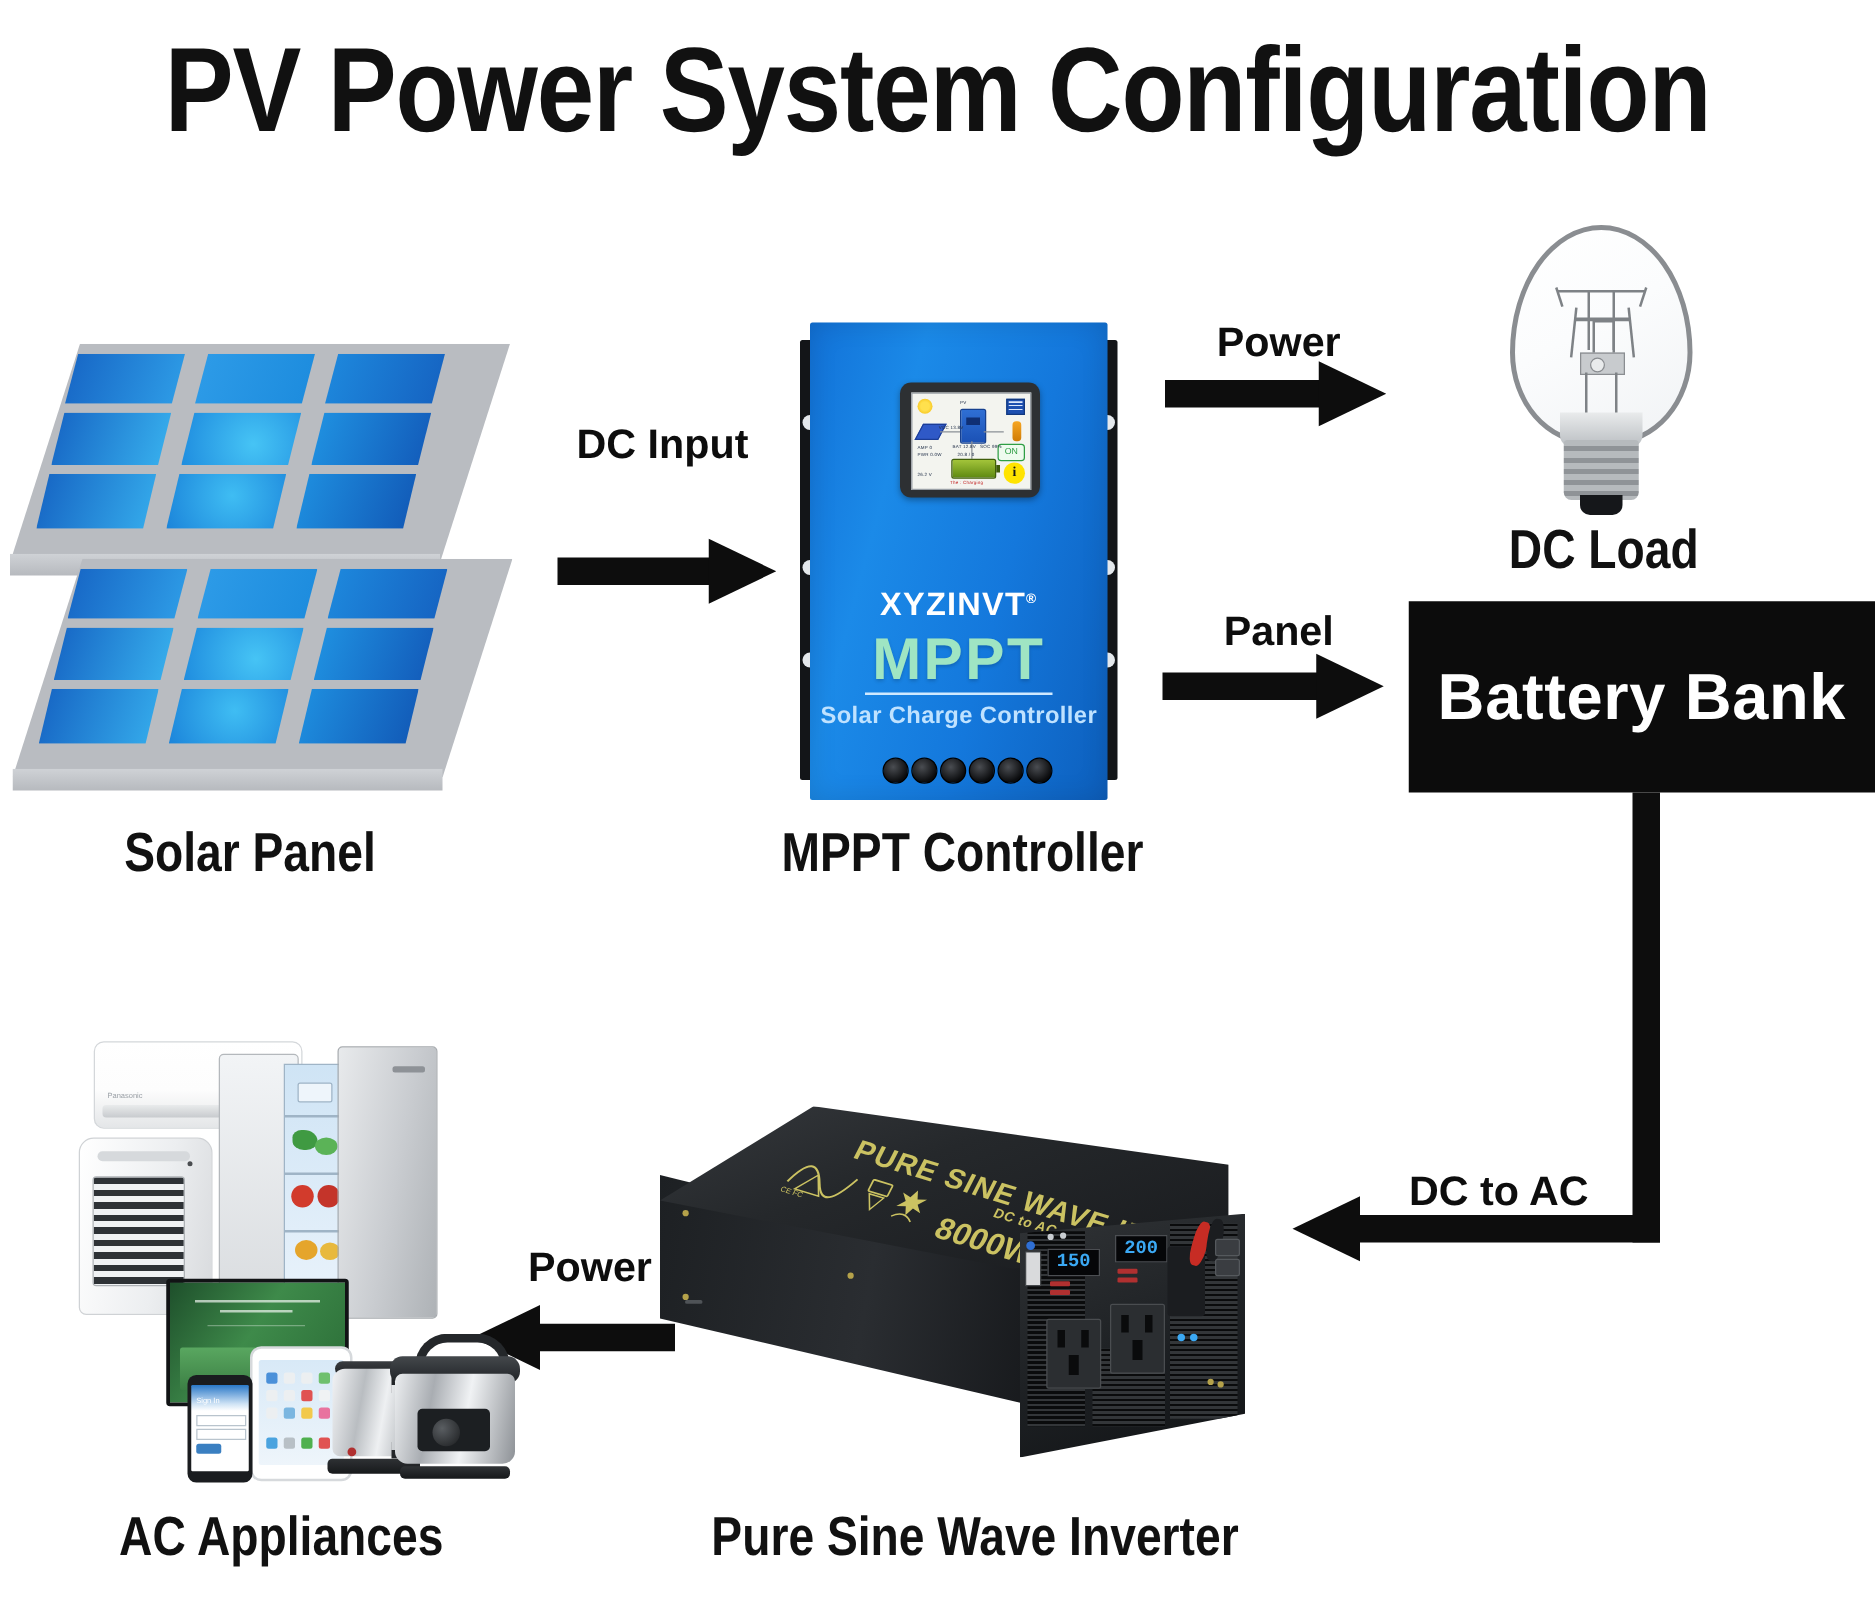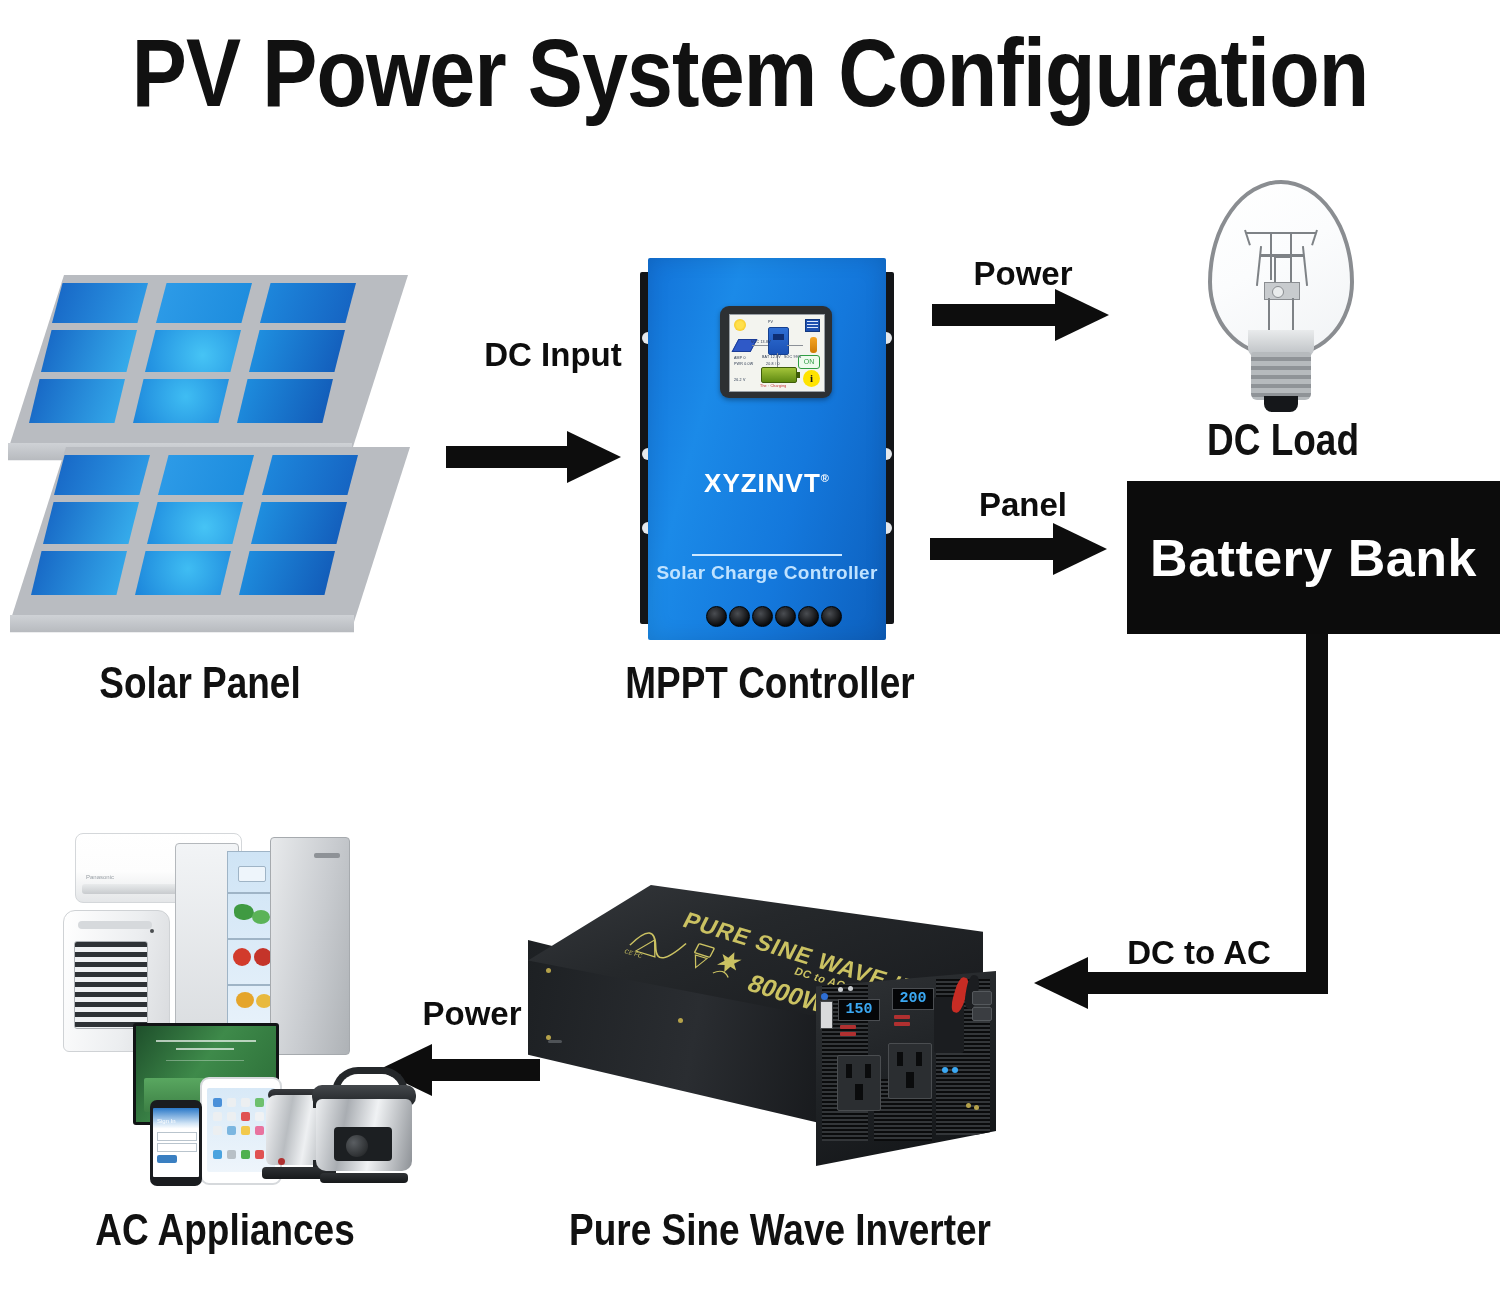--- a/index.html
+++ b/index.html
@@ -330,21 +330,21 @@
       <div class="cell" style="left:21px;top:104px;width:96px;height:44px;clip-path:polygon(11% 0,100% 0,89% 100%,0 100%);background:linear-gradient(110deg,#1562c2,#36aeed);"></div>
       <div class="cell" style="left:125px;top:104px;width:96px;height:44px;clip-path:polygon(11% 0,100% 0,89% 100%,0 100%);background:radial-gradient(circle at 55% 40%,#3fbdf3,#1b84da);"></div>
       <div class="cell" style="left:229px;top:104px;width:96px;height:44px;clip-path:polygon(11% 0,100% 0,89% 100%,0 100%);background:linear-gradient(110deg,#1f91e1,#1157b5);"></div>
     </div>
     <div class="side"></div>
   </div>
 </div>
 
 <div class="abs caption cap-lg" style="left:0;top:658px;width:400px;">Solar Panel</div>
 
-<div class="abs" style="left:453px;top:336px;width:200px;height:38px;">
+<div class="abs" style="left:430px;top:336px;width:200px;height:38px;">
   <div class="arrow-label">DC Input</div>
 </div>
 <div class="abs arrow-r" id="arrow-dc-input" style="left:446px;top:430px;width:175px;height:52px;">
   <div class="arrow-shaft" style="left:0;top:16px;width:126px;height:22px;"></div>
   <div class="arrow-head head-r" style="left:121px;top:1px;"></div>
 </div>
 
 <div class="abs" id="mppt-controller">
   <div class="mppt-rail left">
     <div class="mount" style="top:60px;"></div>
@@ -380,20 +380,21 @@
         <div class="lcd-txt" style="left:4px;top:47px;">PWR 0.0W</div>
         <div class="lcd-txt" style="left:32px;top:40px;">BAT 12.8V</div>
         <div class="lcd-txt" style="left:54px;top:40px;">SOC 99%</div>
         <div class="lcd-txt" style="left:4px;top:63px;">26.2 V</div>
         <div class="lcd-txt" style="left:36px;top:47px;">20.8 / 0</div>
         <div class="lcd-txt red" style="left:30px;top:69px;">The : Charging</div>
       </div>
     </div>
 
     <div class="mppt-brand"><span>XYZINVT</span><sup>®</sup></div>
+    <div class="mppt-mppt">MPPT</div>
     <div class="mppt-divider"></div>
     <div class="mppt-sub">Solar Charge Controller</div>
 
     <div class="mppt-ports">
       <span style="left:0;"></span>
       <span style="left:23px;"></span>
       <span style="left:46px;"></span>
       <span style="left:69px;"></span>
       <span style="left:92px;"></span>
       <span style="left:115px;"></span>

